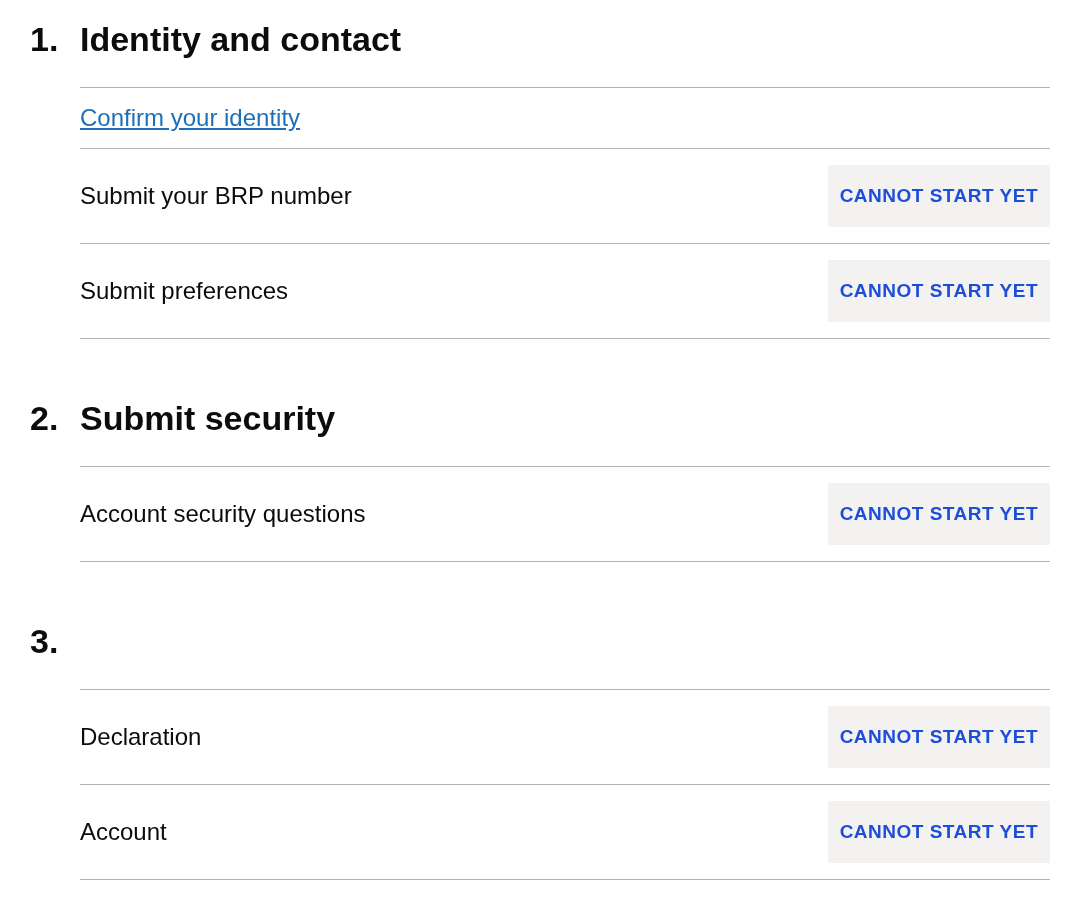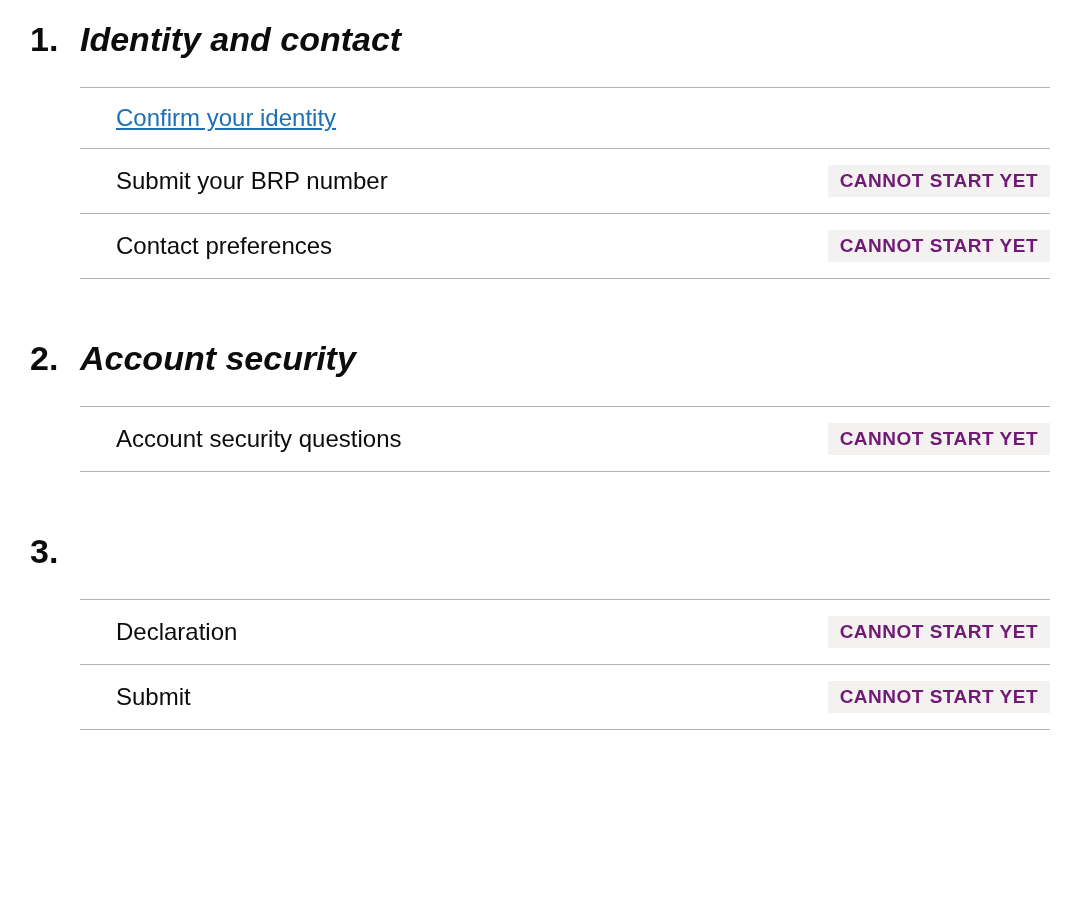--- a/index.html
+++ b/index.html
@@ -27,52 +27,50 @@
       margin-bottom: 28px;
       display: flex;
       align-items: baseline;
     }
     .section-number {
       display: inline-block;
       min-width: 50px;
     }
     .section-title {
       display: inline-block;
-      font-style: italic;
     }
     ul.task-items {
       list-style: none;
       margin-left: 50px;
       border-top: 1px solid #b1b4b6;
     }
     ul.task-items > li {
       border-bottom: 1px solid #b1b4b6;
       padding: 16px 0;
       display: flex;
       justify-content: space-between;
       align-items: center;
       min-height: 60px;
     }
     .task-label {
       font-size: 24px;
       color: #0b0c0c;
-      margin-left: 36px;
     }
     .task-label.link {
       color: #1d70b8;
       text-decoration: underline;
       cursor: pointer;
     }
     .task-tag {
       background: #f3f2f1;
-      color: #701a75;
+      color: #1d4ed8;
       font-size: 19px;
       font-weight: 700;
       letter-spacing: 0.5px;
-      padding: 5px 12px;
+      padding: 20px 12px;
       text-transform: uppercase;
       white-space: nowrap;
     }
   </style>
 </head>
 <body>
 
 <ol class="task-list">
 
   <li>
@@ -82,48 +80,48 @@
     </h2>
     <ul class="task-items">
       <li>
         <a class="task-label link">Confirm your identity</a>
       </li>
       <li>
         <span class="task-label">Submit your BRP number</span>
         <span class="task-tag">CANNOT START YET</span>
       </li>
       <li>
-        <span class="task-label">Contact preferences</span>
+        <span class="task-label">Submit preferences</span>
         <span class="task-tag">CANNOT START YET</span>
       </li>
     </ul>
   </li>
 
   <li>
     <h2 class="section-heading">
       <span class="section-number">2.</span>
-      <span class="section-title">Account security</span>
+      <span class="section-title">Submit security</span>
     </h2>
     <ul class="task-items">
       <li>
         <span class="task-label">Account security questions</span>
         <span class="task-tag">CANNOT START YET</span>
       </li>
     </ul>
   </li>
 
   <li>
     <h2 class="section-heading">
       <span class="section-number">3.</span>
     </h2>
     <ul class="task-items">
       <li>
         <span class="task-label">Declaration</span>
         <span class="task-tag">CANNOT START YET</span>
       </li>
       <li>
-        <span class="task-label">Submit</span>
+        <span class="task-label">Account</span>
         <span class="task-tag">CANNOT START YET</span>
       </li>
     </ul>
   </li>
 
 </ol>
 
 </body></html>

